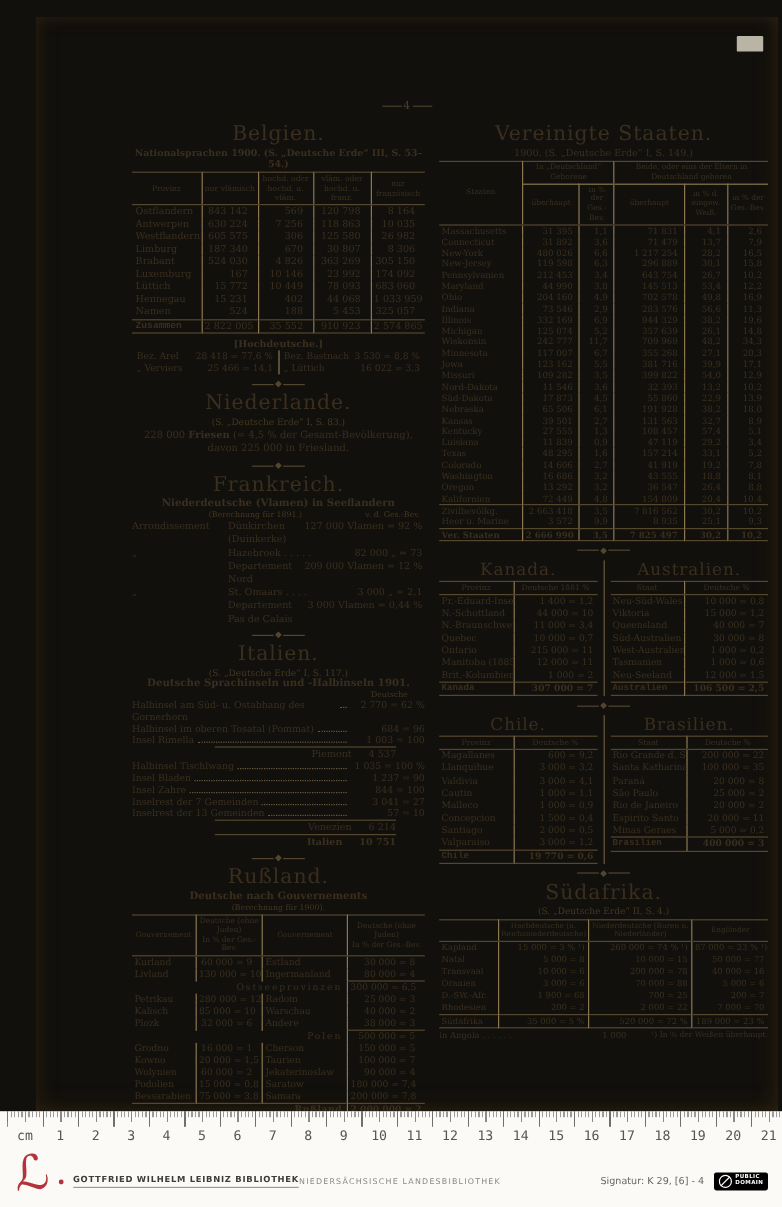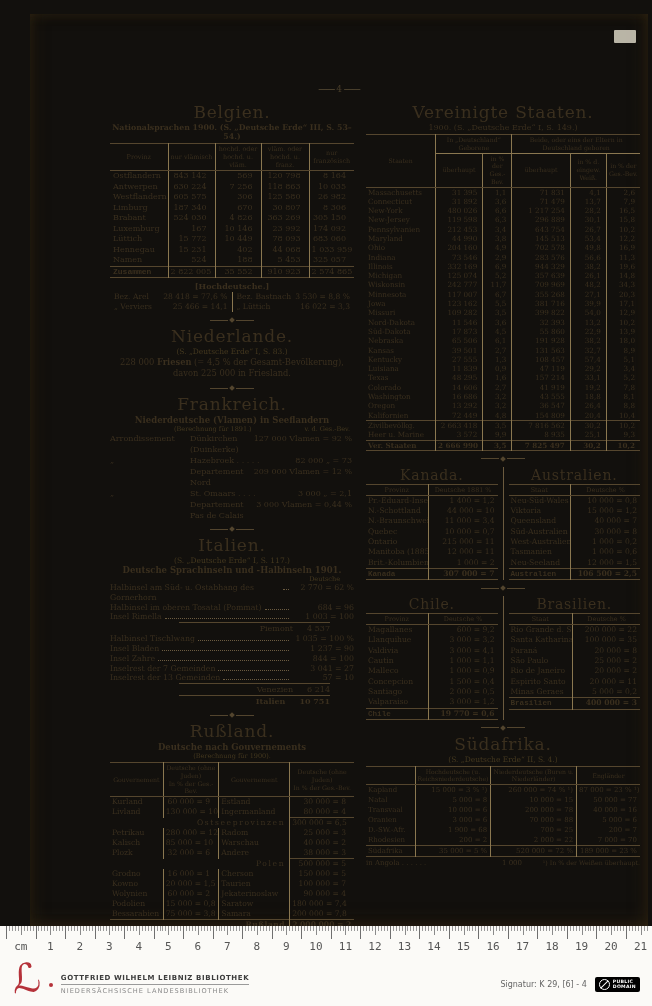--- a/index.html
+++ b/index.html
@@ -104,21 +104,21 @@
   .t-mm{height:5px;background:repeating-linear-gradient(to right,#9a9a9a 0 1px,transparent 1px 2.952px);}
   .t-half{height:9px;background:repeating-linear-gradient(to right,#8a8a8a 0 1px,transparent 1px 14.76px);}
   .t-cm{height:13px;background:repeating-linear-gradient(to right,#6f6f6f 0 1px,transparent 1px 29.52px);}
   .ruler-nums{position:absolute;left:6px;top:14px;display:flex;font-family:"DejaVu Sans Mono",monospace;font-size:11px;color:#555;}
   .ruler-nums span{width:29.52px;text-align:center;}
 
   .foot-row{position:absolute;left:0;right:0;top:36px;height:44px;display:flex;align-items:center;padding:0 12px;}
   .logo{display:flex;align-items:center;gap:8px;}
   .logo-l{font-family:"DejaVu Sans",sans-serif;font-size:40px;line-height:36px;color:#b5323a;transform:rotate(-6deg);margin-top:-12px;}
   .logo-dot{width:4px;height:4px;border-radius:50%;background:#b5323a;margin-top:2px;}
-  .lib-text{display:flex;flex-direction:column;}
+  .lib-text{display:flex;flex-direction:row;}
   .lib1{font-family:"DejaVu Sans",sans-serif;font-size:7px;font-weight:bold;letter-spacing:.6px;color:#3c3c3c;border-bottom:1px solid #9a9a9a;padding-bottom:2px;}
   .lib2{font-family:"DejaVu Sans",sans-serif;font-size:6.6px;letter-spacing:1px;color:#8a8a8a;padding-top:2px;}
   .foot-right{margin-left:auto;display:flex;align-items:center;gap:8px;}
   .sig{font-family:"DejaVu Sans",sans-serif;font-size:8px;color:#666;margin-left:42px;}
   .pd-badge{display:inline-flex;align-items:center;gap:3px;background:#000;color:#fff;border-radius:2px;padding:2px 4px;}
   .pd-icon{position:relative;width:11px;height:11px;border:1.3px solid #fff;border-radius:50%;flex:none;}
   .pd-icon::after{content:"";position:absolute;left:-1px;top:4px;width:11px;height:1.3px;background:#fff;transform:rotate(-45deg);}
   .pd-text{display:flex;flex-direction:column;font-family:"DejaVu Sans",sans-serif;font-size:4.6px;font-weight:bold;line-height:5.2px;letter-spacing:.3px;}
 </style>
 </head>

